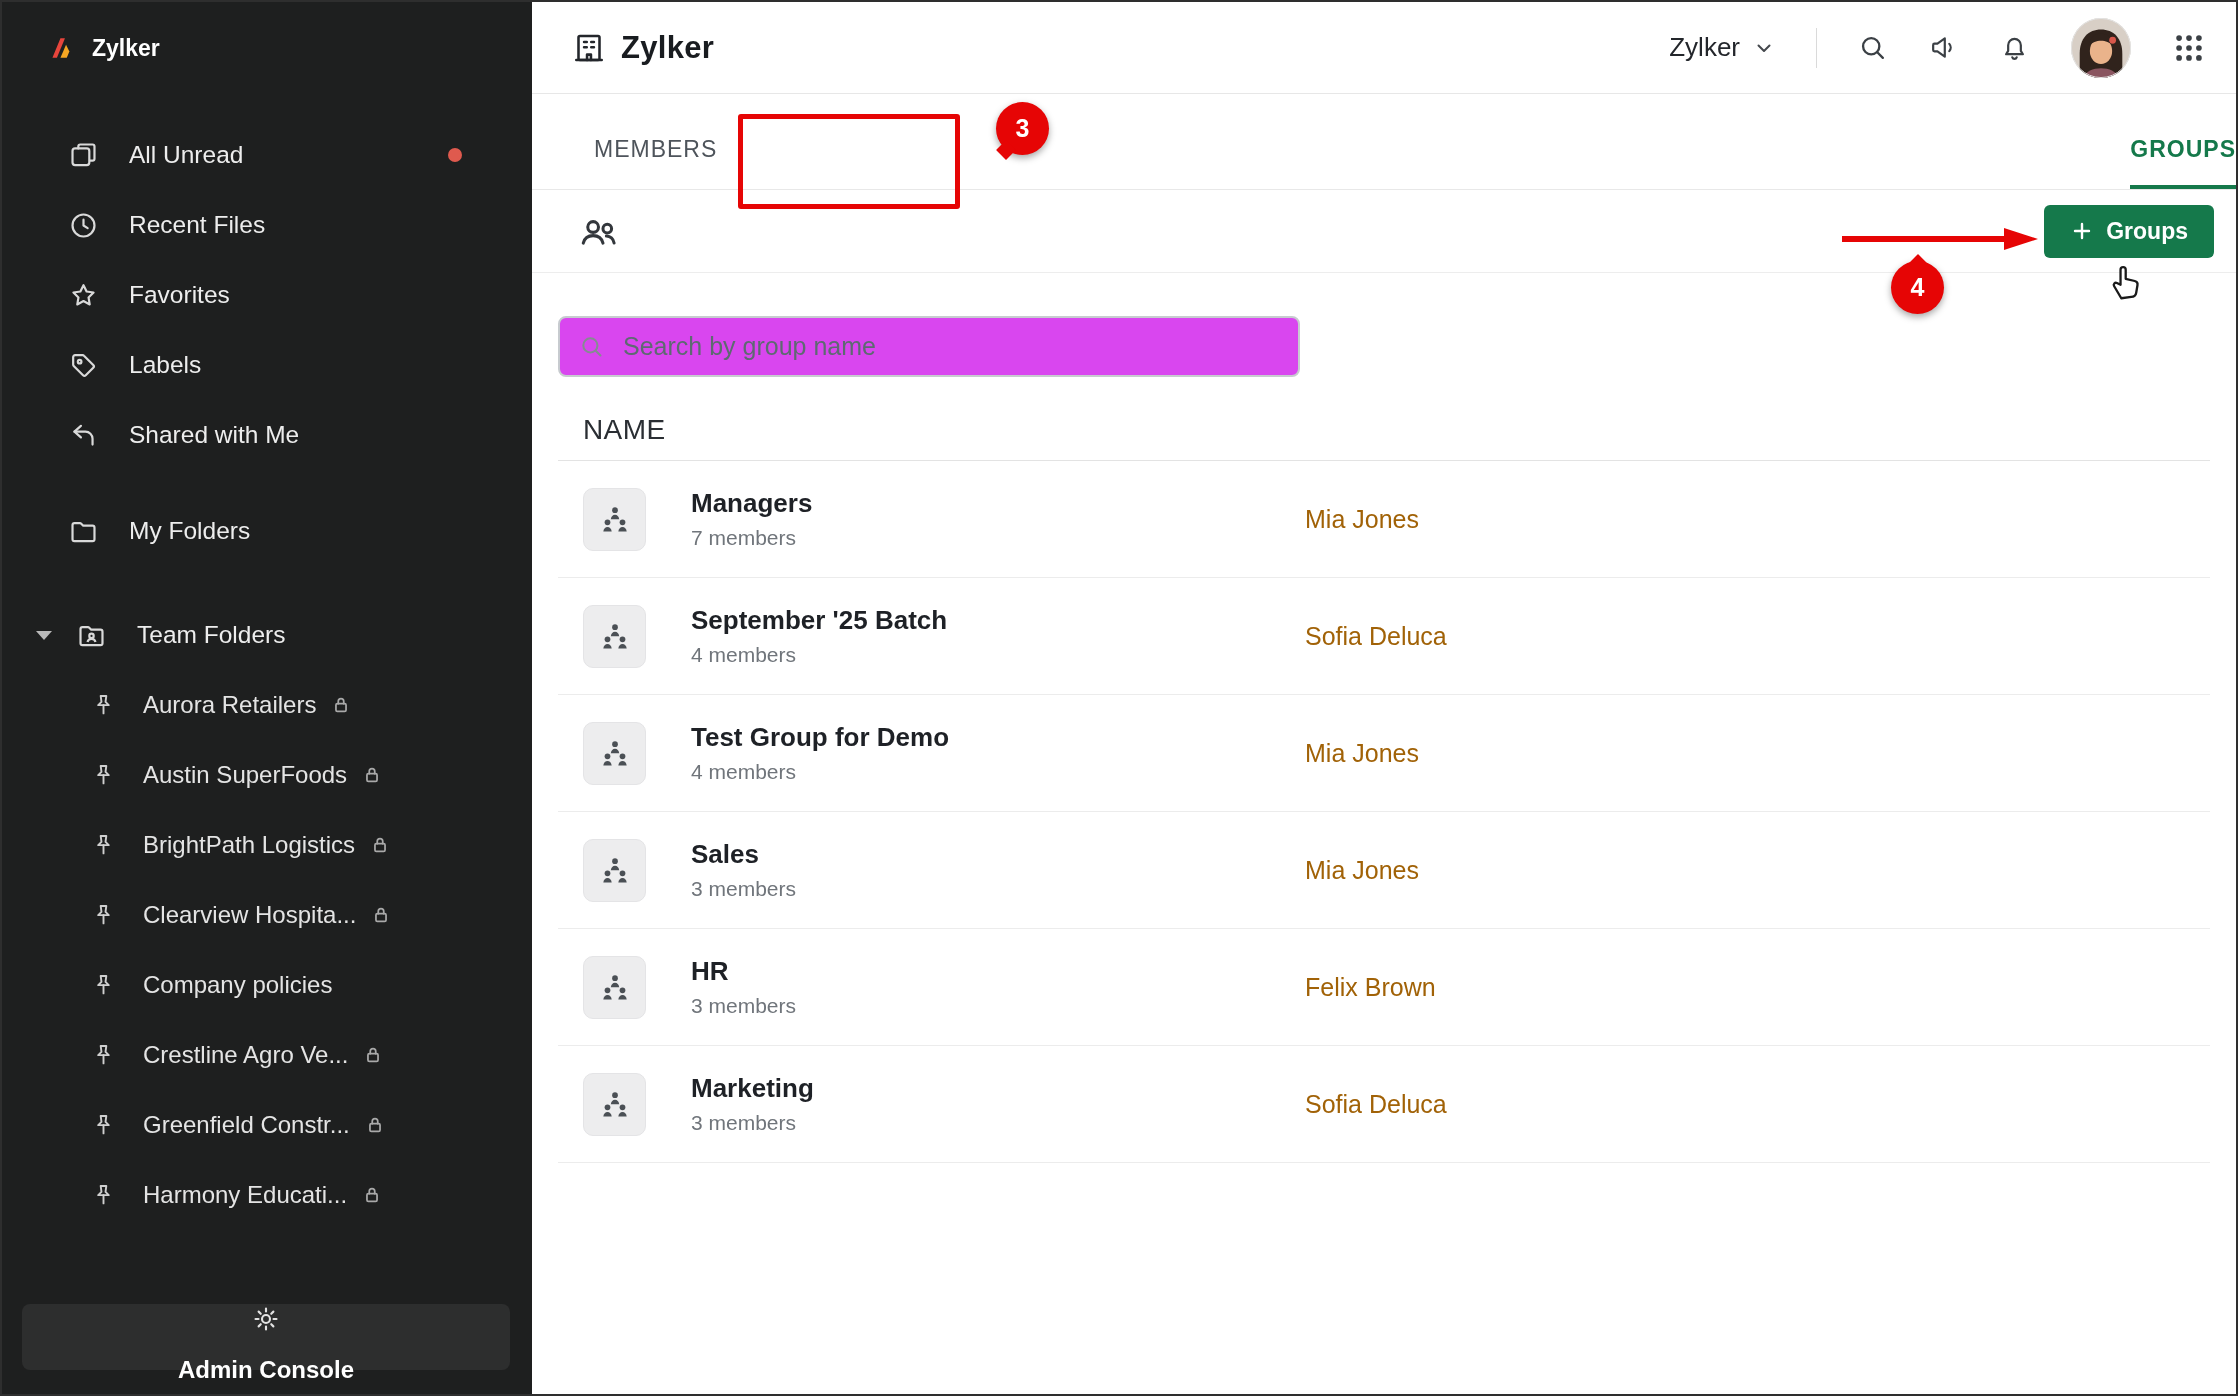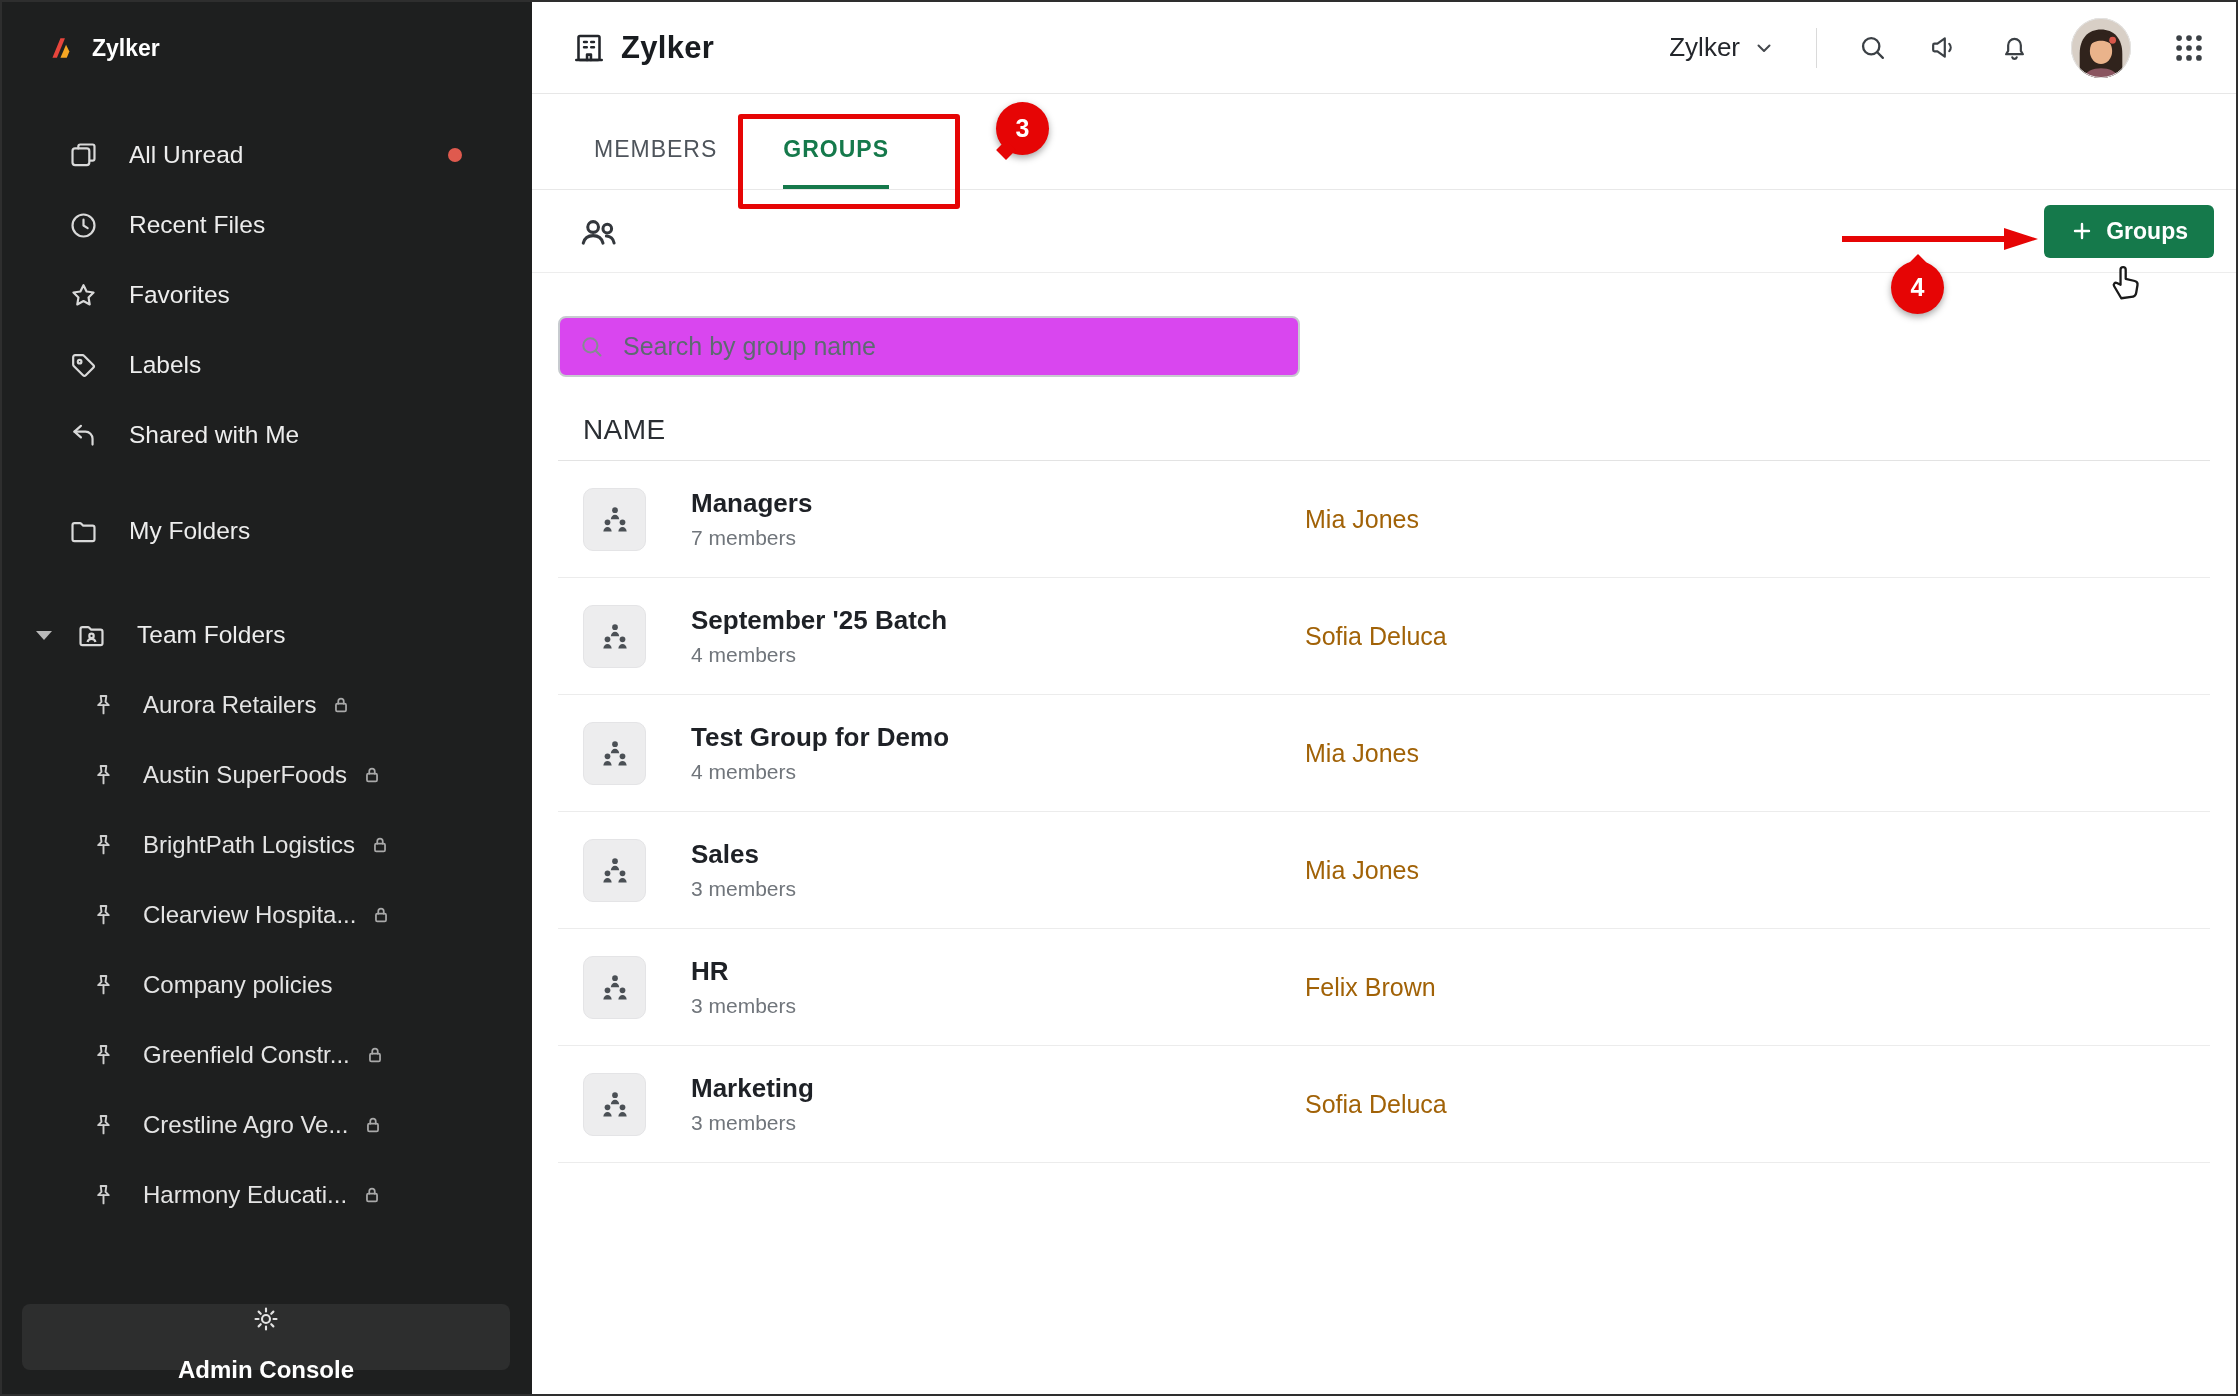--- a/index.html
+++ b/index.html
@@ -37,21 +37,21 @@
   .app-header .building { width: 36px; height: 36px; color: #23262b; flex: none; }
   .app-title { font-size: 31px; font-weight: 700; color: #191c20; margin-left: 14px; letter-spacing: .3px; }
   .hright { margin-left: auto; display: flex; align-items: center; gap: 40px; }
   .teamsel { display: flex; align-items: center; gap: 12px; font-size: 26px; font-weight: 500; color: #23262b; cursor: pointer; }
   .teamsel svg { width: 24px; height: 24px; color: #44484d; }
   .vdiv { width: 1px; height: 40px; background: #dadada; }
   .hicon { width: 31px; height: 31px; color: #3b4045; cursor: pointer; flex: none; }
   .gridicon { width: 34px; height: 34px; }
   .avatar { width: 62px; height: 62px; border-radius: 50%; cursor: pointer; flex: none; }
 
-  .tabbar { height: 96px; border-bottom: 1px solid #e8e8e8; display: flex; align-items: flex-end; gap: 66px; padding-left: 62px; }
+  .tabbar { height: 96px; border-bottom: 1px solid #e8e8e8; display: flex; align-items: flex-end; gap: 88px; padding-left: 62px; justify-content: space-between; }
   .tab { padding-bottom: 26px; font-size: 23px; letter-spacing: 1px; color: #4e545b; font-weight: 500; cursor: pointer; }
   .tab.active { color: #15794b; font-weight: 700; padding-bottom: 22px; border-bottom: 4px solid #15794b; }
 
   .toolbar { height: 83px; border-bottom: 1px solid #ededed; display: flex; align-items: center; padding: 0 22px 0 45px; }
   .toolbar .groupsicon { width: 43px; height: 43px; color: #33373c; cursor: pointer; }
   .btn-groups { margin-left: auto; height: 53px; background: #15794b; color: #fff; border: none; border-radius: 6px;
                 font-size: 23px; font-weight: 700; font-family: inherit; display: flex; align-items: center;
                 gap: 12px; padding: 0 26px; cursor: pointer; }
   .btn-groups svg { width: 24px; height: 24px; }
 
@@ -339,30 +339,30 @@
         <div class="child">
           <svg class="pin">
               <use href="#i-pin"></use>
             </svg>
           <span>Company policies</span>
         </div>
         <div class="child">
           <svg class="pin">
               <use href="#i-pin"></use>
             </svg>
+          <span>Crestline Agro Ve...</span>
+          <svg class="lock">
+              <use href="#i-lock"></use>
+            </svg>
+        </div>
+        <div class="child">
+          <svg class="pin">
+              <use href="#i-pin"></use>
+            </svg>
           <span>Greenfield Constr...</span>
-          <svg class="lock">
-              <use href="#i-lock"></use>
-            </svg>
-        </div>
-        <div class="child">
-          <svg class="pin">
-              <use href="#i-pin"></use>
-            </svg>
-          <span>Crestline Agro Ve...</span>
           <svg class="lock">
               <use href="#i-lock"></use>
             </svg>
         </div>
         <div class="child">
           <svg class="pin">
               <use href="#i-pin"></use>
             </svg>
           <span>Harmony Educati...</span>
           <svg class="lock">

